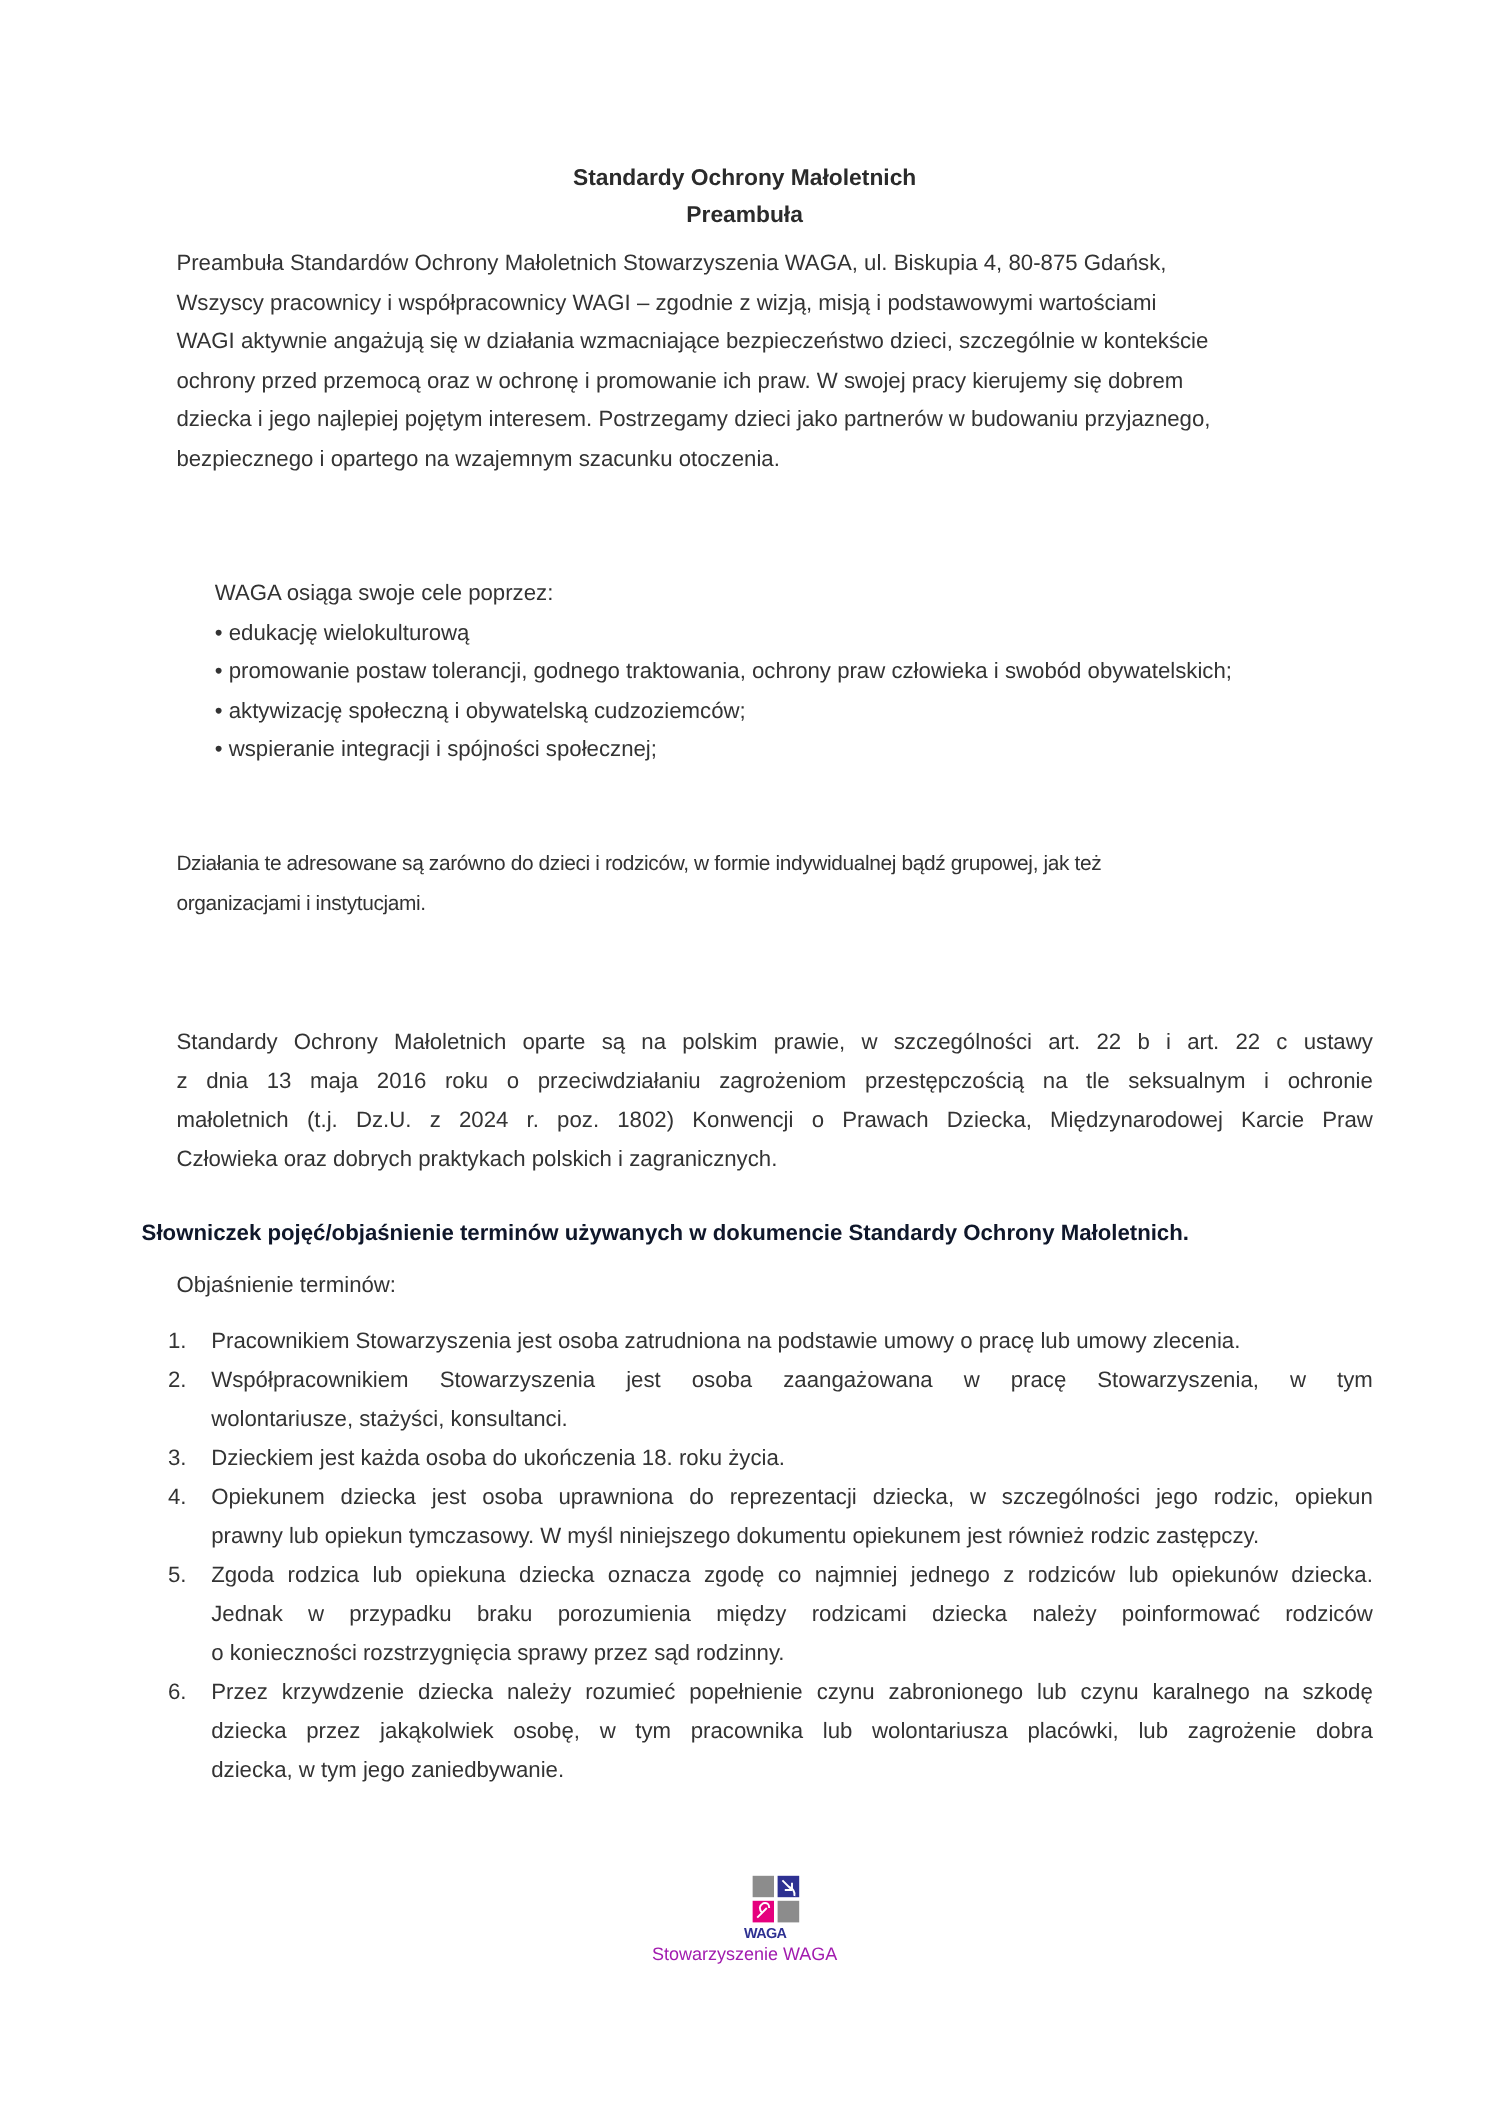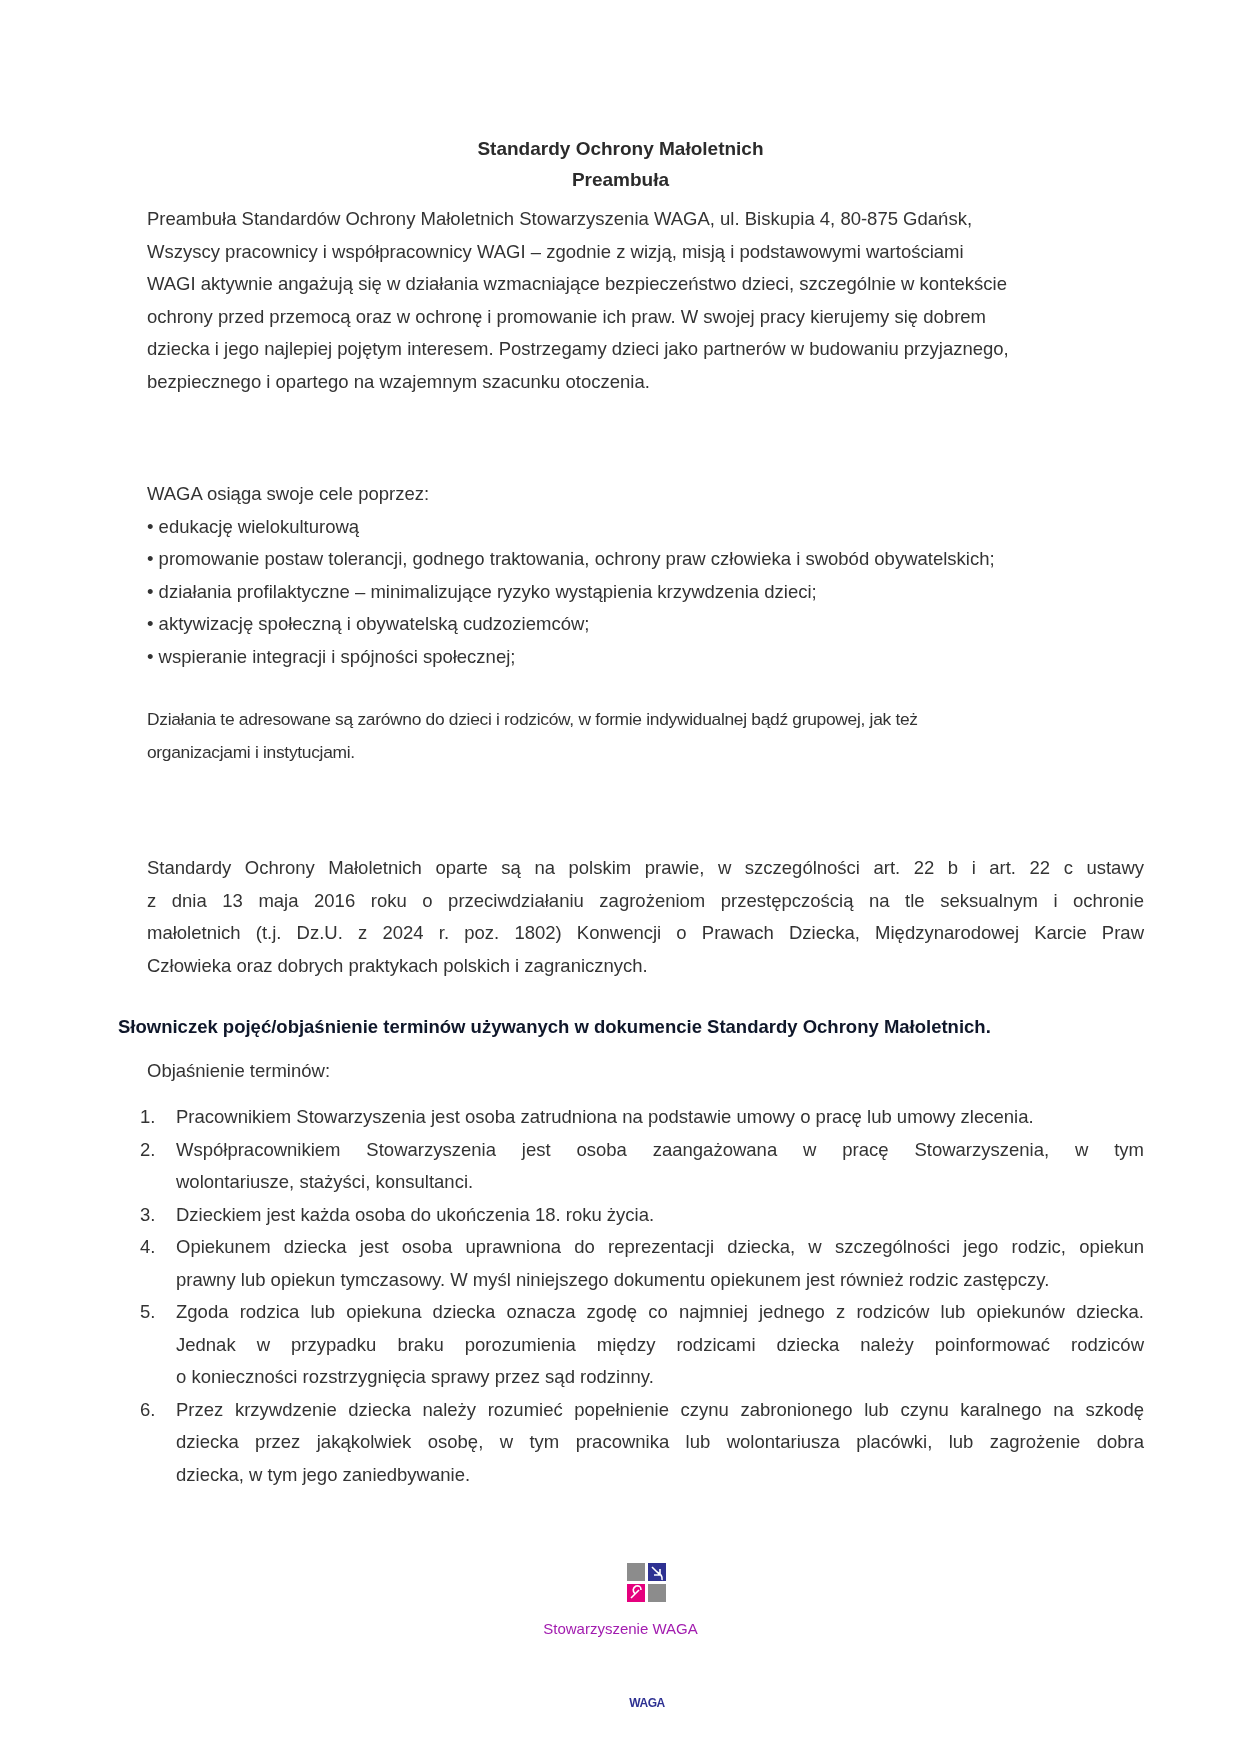--- a/index.html
+++ b/index.html
@@ -27,45 +27,44 @@
   .h2 {
     position: absolute; left: 118px; top: 1016px;
     font-weight: bold; font-size: 18.5px; color: #0f172a; white-space: nowrap;
   }
   .terms-intro { position: absolute; left: 147px; top: 1060px; font-size: 18.5px; }
   .ol { position: absolute; left: 140px; top: 1101px; width: 1004px; font-size: 18.5px; line-height: 32.5px; }
   .li { position: relative; padding-left: 36px; }
   .li .num { position: absolute; left: 0; top: 0; width: 30px; }
   .li .txt { display: block; }
   .footer-logo { position: absolute; left: 627px; top: 1563px; width: 40px; height: 40px; }
-  .logo-word { position: absolute; left: 620px; top: 1696px; width: 54px; text-align: center; font-size: 12px; font-weight: bold; color: #2e3192; letter-spacing: -0.5px; }
+  .logo-word { position: absolute; left: 620px; top: 1604px; width: 54px; font-size: 12px; font-weight: bold; color: #2e3192; letter-spacing: -0.5px; }
   .footer-text { position: absolute; left: 0; width: 1241px; top: 1620px; text-align: center; font-size: 15px; color: #a21caf; }
 </style>
 </head>
 <body>
 
 <div class="page">
 
   <div class="title t1">Standardy Ochrony Małoletnich</div>
   <div class="title t2">Preambuła</div>
 
   <div class="p" style="top:203px;">
     <span class="line">Preambuła Standardów Ochrony Małoletnich Stowarzyszenia WAGA, ul. Biskupia 4, 80-875 Gdańsk,</span>
     <span class="line">Wszyscy pracownicy i współpracownicy WAGI – zgodnie z wizją, misją i podstawowymi wartościami</span>
     <span class="line">WAGI aktywnie angażują się w działania wzmacniające bezpieczeństwo dzieci, szczególnie w kontekście</span>
     <span class="line">ochrony przed przemocą oraz w ochronę i promowanie ich praw. W swojej pracy kierujemy się dobrem</span>
     <span class="line">dziecka i jego najlepiej pojętym interesem. Postrzegamy dzieci jako partnerów w budowaniu przyjaznego,</span>
     <span class="line">bezpiecznego i opartego na wzajemnym szacunku otoczenia.</span>
   </div>
 
-  <div class="p bullets" style="top:478px;">
+  <div class="p bullets" style="top:478px;margin-left:32px;">
     <span class="line">WAGA osiąga swoje cele poprzez:</span>
     <span class="line">• edukację wielokulturową</span>
     <span class="line">• promowanie postaw tolerancji, godnego traktowania, ochrony praw człowieka i swobód obywatelskich;</span>
-    <span class="line">• działania profilaktyczne – minimalizujące ryzyko wystąpienia krzywdzenia dzieci;</span>
     <span class="line">• aktywizację społeczną i obywatelską cudzoziemców;</span>
     <span class="line">• wspieranie integracji i spójności społecznej;</span>
   </div>
 
   <div class="p" style="top:703px; font-size:17.4px; letter-spacing:-0.3px;">
     <span class="line">Działania te adresowane są zarówno do dzieci i rodziców, w formie indywidualnej bądź grupowej, jak też</span>
     <span class="line">organizacjami i instytucjami.</span>
   </div>
 
   <div class="p just" style="top:840px;">

